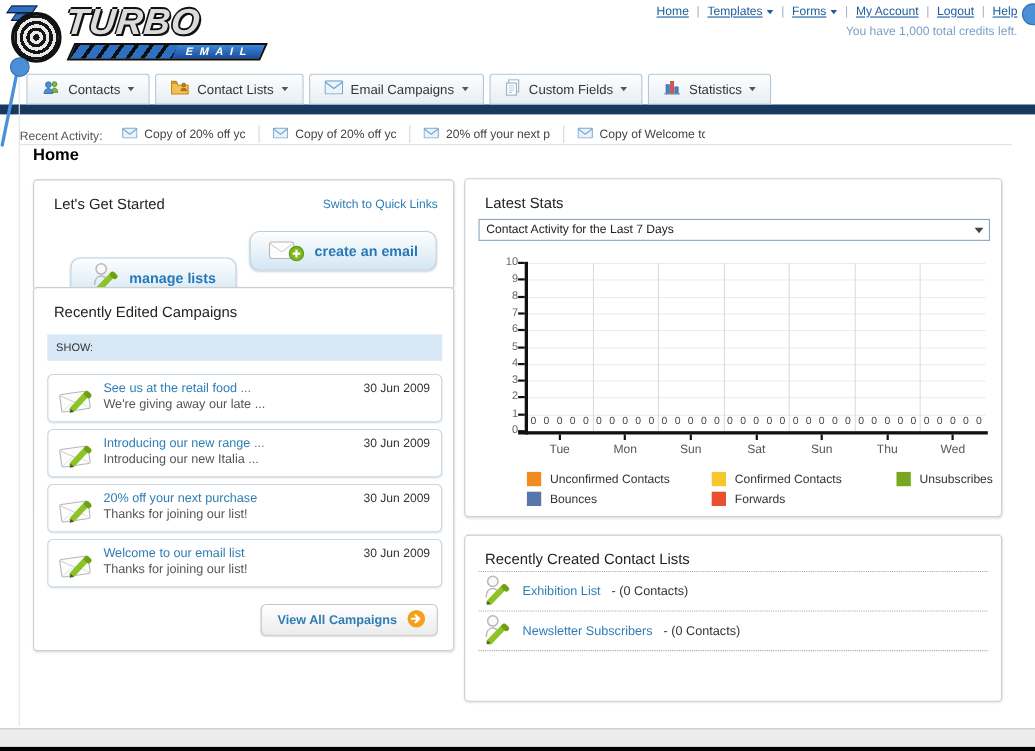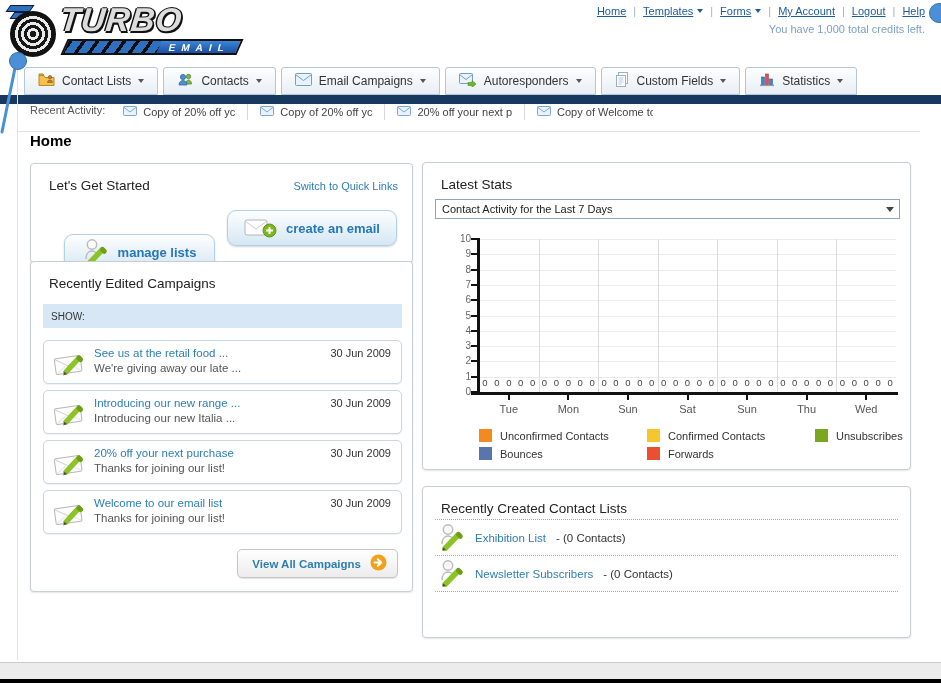--- a/index.html
+++ b/index.html
@@ -39,22 +39,22 @@
   .tab{height:28px;box-sizing:border-box;display:flex;align-items:center;gap:7px;padding:0 13px;
     background:linear-gradient(#fdfefe,#e7eef4);border:1px solid #b5c6d4;border-radius:3px 3px 0 0;
     font-size:12px;color:#333;cursor:pointer;}
   .tri{width:0;height:0;border-left:3.5px solid transparent;border-right:3.5px solid transparent;
     border-top:4px solid currentColor;display:inline-block;}
   .tab .tri{border-top-color:#555;}
   .tri-link{border-top-color:#1b5c9e;}
   .navy-bar{position:absolute;left:0;top:95px;width:100%;height:9px;background:#17395f;}
 
   
-  .activity-bar{position:absolute;left:0;top:104px;width:100%;height:26px;display:flex;align-items:flex-start;
-    padding-left:30px;box-sizing:border-box;}
+  .activity-bar{position:absolute;left:0;top:104px;width:100%;height:26px;display:flex;align-items:flex-end;
+    padding-left:18px;box-sizing:border-box;}
   .activity-label{color:#555;margin-right:16px;}
   .activity-item{display:inline-flex;align-items:center;gap:6px;padding:0 12px 0 2px;margin-right:10px;
     border-right:1px solid #d8d8d8;height:16px;cursor:pointer;}
   .activity-item:last-child{border-right:none;}
   .act-text{color:#444;max-width:96px;overflow:hidden;white-space:nowrap;}
   .sep-line{position:absolute;left:18px;top:131px;width:902px;height:1px;background:#e2e2e2;}
   .content-left-line{position:absolute;left:17px;top:67px;width:1px;height:593px;background:#e4e4e4;}
 
   
   .page-title{position:absolute;left:30px;top:132px;font-size:15px;font-weight:bold;color:#000;}
@@ -162,54 +162,45 @@
         <span>Help</span>
       </a>
     </nav>
   <div class="status">
     <div>You have 1,000 total credits left.</div>
   </div>
   <div class="corner-dot"></div>
 
   <div class="tabs" id="tabs">
       <div class="tab">
+        <span class="tab-icon"><svg width="17" height="16" viewBox="0 0 17 16">
+            <circle cx="11.5" cy="4.5" r="2.2" fill="#7db74a" stroke="#558a2a" stroke-width="0.8"></circle>
+            <path d="M8.5 12 c0-2.6 1.6-4 3-4 s3 1.4 3 4z" fill="#7db74a" stroke="#558a2a" stroke-width="0.8"></path>
+            <circle cx="6" cy="5" r="2.6" fill="#4d8fd0" stroke="#2f6ca8" stroke-width="0.8"></circle>
+            <path d="M2 13 c0-3 2-4.5 4-4.5 s4 1.5 4 4.5z" fill="#4d8fd0" stroke="#2f6ca8" stroke-width="0.8"></path>
+          </svg></span>
+        <span class="tab-label">Contacts</span>
+        <span class="tri"></span>
+      </div>
+      <div class="tab">
         <span class="tab-icon"><svg width="17" height="15" viewBox="0 0 17 15">
             <path d="M1 3.5 h4.5 l1.5 2 H16 v8 H1z" fill="#f5c04f" stroke="#b98a1f"></path>
             <path d="M1 3.5 V2 h4 l1 1.5z" fill="#e8a93c" stroke="#b98a1f"></path>
             <circle cx="12" cy="5.2" r="1.7" fill="#c97f2e" stroke="#8a5a1a" stroke-width="0.7"></circle>
             <path d="M9.6 9.6 c0-1.8 4.8-1.8 4.8 0 v0.8 h-4.8z" fill="#c97f2e" stroke="#8a5a1a" stroke-width="0.7"></path>
           </svg></span>
         <span class="tab-label">Contact Lists</span>
         <span class="tri"></span>
       </div>
       <div class="tab">
-        <span class="tab-icon"><svg width="17" height="16" viewBox="0 0 17 16">
-            <circle cx="11.5" cy="4.5" r="2.2" fill="#7db74a" stroke="#558a2a" stroke-width="0.8"></circle>
-            <path d="M8.5 12 c0-2.6 1.6-4 3-4 s3 1.4 3 4z" fill="#7db74a" stroke="#558a2a" stroke-width="0.8"></path>
-            <circle cx="6" cy="5" r="2.6" fill="#4d8fd0" stroke="#2f6ca8" stroke-width="0.8"></circle>
-            <path d="M2 13 c0-3 2-4.5 4-4.5 s4 1.5 4 4.5z" fill="#4d8fd0" stroke="#2f6ca8" stroke-width="0.8"></path>
-          </svg></span>
-        <span class="tab-label">Contacts</span>
-        <span class="tri"></span>
-      </div>
-      <div class="tab">
         <span class="tab-icon"><svg width="17" height="13" viewBox="0 0 17 13">
             <rect x="0.5" y="0.5" width="16" height="12" rx="1" fill="#eaf3fb" stroke="#6f9fc9"></rect>
             <path d="M0.5 1.5 L8.5 7.5 L16.5 1.5" fill="none" stroke="#6f9fc9"></path>
           </svg></span>
         <span class="tab-label">Email Campaigns</span>
-        <span class="tri"></span>
-      </div>
-      <div class="tab">
-        <span class="tab-icon"><svg width="18" height="14" viewBox="0 0 18 14">
-            <rect x="0.5" y="0.5" width="13" height="10" rx="1" fill="#eaf3fb" stroke="#6f9fc9"></rect>
-            <path d="M0.5 1.5 L7 6.5 L13.5 1.5" fill="none" stroke="#6f9fc9"></path>
-            <path d="M9 9.5 h4 v-2 l4 3.5 -4 3.5 v-2 h-4z" fill="#6cb52d" stroke="#4e8c1e" stroke-width="0.6"></path>
-          </svg></span>
-        <span class="tab-label">Autoresponders</span>
         <span class="tri"></span>
       </div>
       <div class="tab">
         <span class="tab-icon"><svg width="15" height="16" viewBox="0 0 15 16">
             <rect x="3.5" y="0.5" width="9" height="11" fill="#fff" stroke="#9ab0c4"></rect>
             <rect x="1.5" y="3.5" width="9" height="11" fill="#fff" stroke="#9ab0c4"></rect>
             <path d="M3.5 6 h5 M3.5 8 h5 M3.5 10 h5 M3.5 12 h3" stroke="#b9cad9"></path>
           </svg></span>
         <span class="tab-label">Custom Fields</span>
         <span class="tri"></span>

